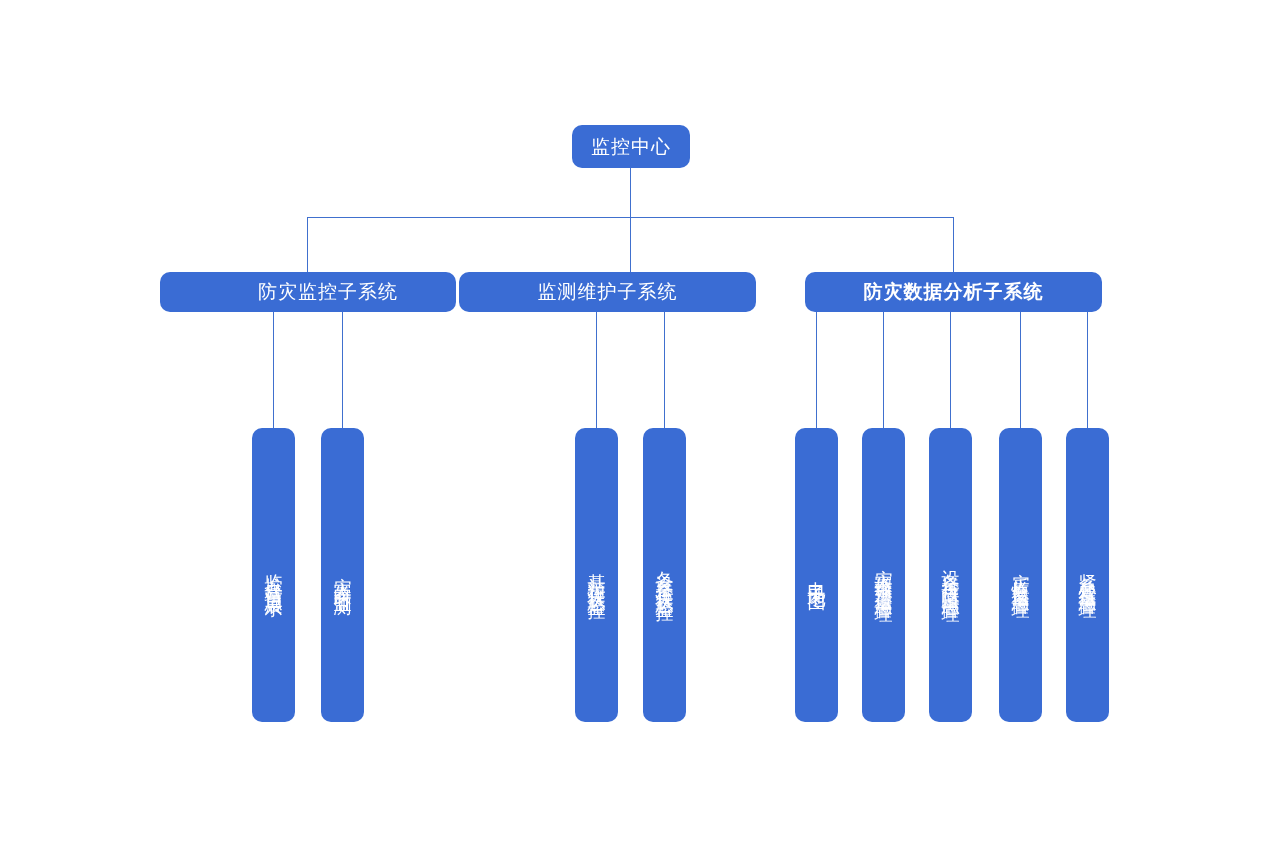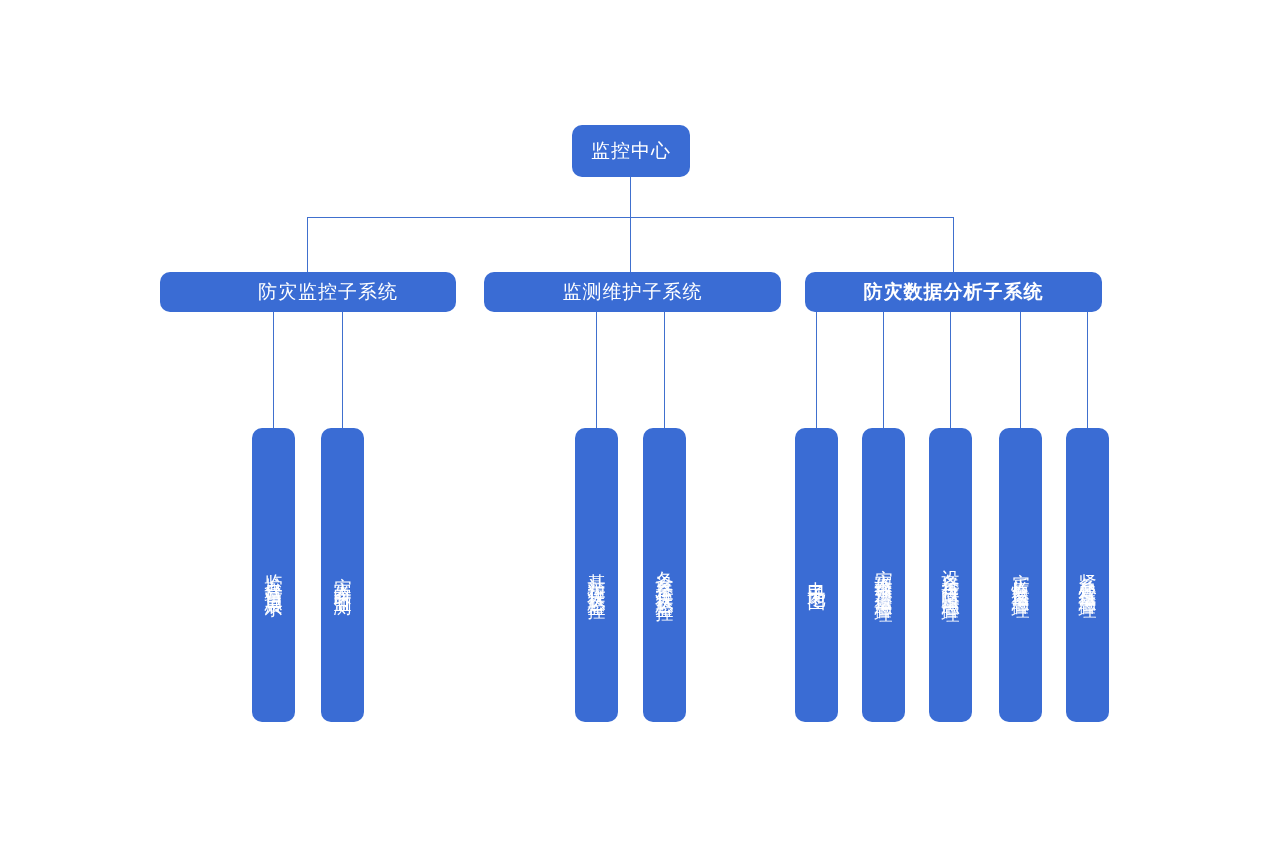--- a/index.html
+++ b/index.html
@@ -26,24 +26,24 @@
     color: var(--node-text, #ffffff);
     display: flex;
     align-items: center;
     justify-content: center;
     border-radius: 10px;
     font-size: 19px;
     font-weight: 500;
     letter-spacing: 1px;
     white-space: nowrap;
   }
-  .node.root  { left: 572px; top: 125px; width: 118px; height: 52px; }
+  .node.root  { left: 572px; top: 125px; width: 118px; height: 43px; }
   .node.sub   { top: 272px; height: 40px; }
   .node.sub0  { left: 160px; width: 296px; padding-left: 40px; }
-  .node.sub1  { left: 484px; width: 297px; }
+  .node.sub1  { left: 459px; width: 297px; }
   .node.sub2  { left: 805px; width: 297px; font-weight: bold; }
   .node.leaf  { top: 428px; width: 43px; height: 294px; }
   .leaf0 { left: 252px; }
   .leaf1 { left: 321px; }
   .leaf2 { left: 575px; }
   .leaf3 { left: 643px; }
   .leaf4 { left: 795px; }
   .leaf5 { left: 862px; }
   .leaf6 { left: 929px; }
   .leaf7 { left: 999px; }

